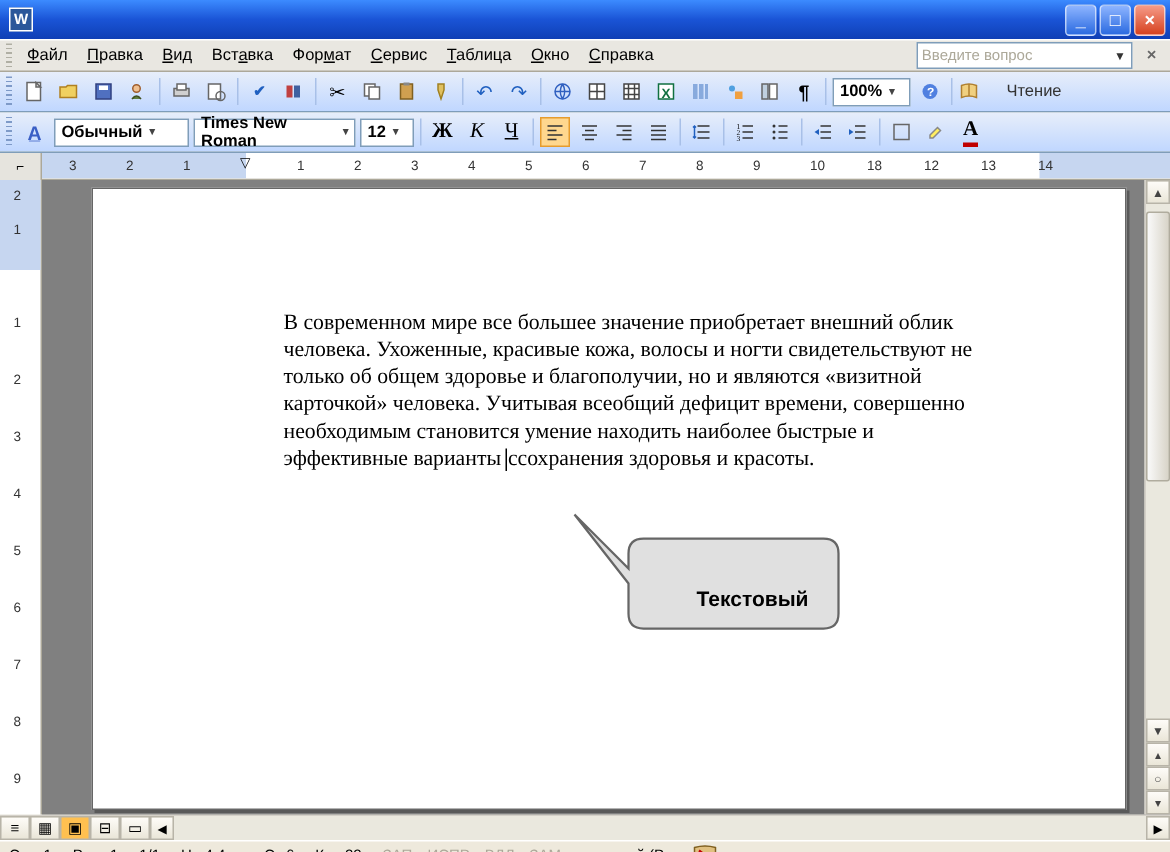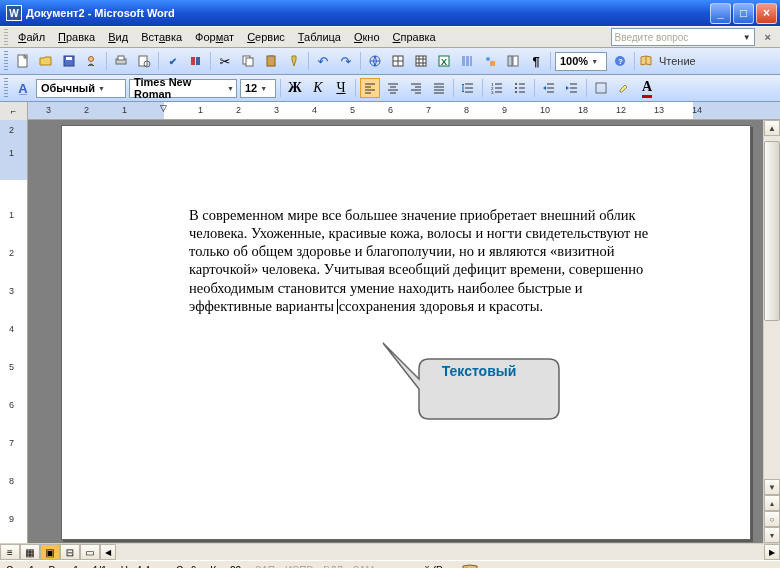--- a/index.html
+++ b/index.html
@@ -37,43 +37,42 @@
 .workspace { position: relative; height: 423px; display: flex; background: #e9e7e1; }
 .vruler { width: 28px; background: #fff; border-right: 1px solid #aca899; position: relative; }
 .vruler .vmargin { position: absolute; left: 0; width: 100%; background: #c6d6f0; }
 .vruler .vnum { position: absolute; left: 9px; font-size: 9px; color: #333; }
 .doc-area { flex: 1; background: #808080; overflow: hidden; position: relative; }
 .page { position: absolute; left: 33px; top: 5px; width: 690px; height: 415px; background: #fff; border: 1px solid #666; box-shadow: 2px 2px 0 rgba(0,0,0,0.3); }
 .page .content { position: absolute; left: 127px; top: 80px; width: 480px; font-family: 'Times New Roman', serif; font-size: 14.5px; line-height: 1.25; color: #000; }
 .cursor-mark { display: inline-block; width: 1px; height: 15px; background: #000; vertical-align: text-bottom; margin: 0 1px 0 -1px; }
 .callout { position: absolute; left: 317px; top: 213px; }
 .callout svg { display: block; }
-.callout-text { position: absolute; left: 40px; top: 24px; width: 120px; text-align: center; font-family: Arial, sans-serif; font-size: 14px; font-weight: bold; color: #0369a1; }
+.callout-text { position: absolute; left: 40px; top: 52px; width: 120px; text-align: right; font-family: Arial, sans-serif; font-size: 14px; font-weight: bold; color: #000000; }
 .vscroll { position: absolute; right: 0; top: 0; width: 17px; height: 100%; background: #eae8de; border-left: 1px solid #d4d0c8; }
 .vscroll .sbtn { height: 16px; background: linear-gradient(to bottom, #fefcf8, #eae6d8); border: 1px solid #b8b4a8; display: flex; align-items: center; justify-content: center; font-size: 8px; color: #444; }
 .vscroll .thumb { margin-top: 5px; height: 180px; background: linear-gradient(to right, #fafafa, #d8d4c8); border: 1px solid #b0ac9e; border-radius: 2px; }
 .bottom-area { height: 17px; background: #eae8de; display: flex; align-items: center; border-top: 1px solid #d4d0c8; }
 .viewbtns { display: flex; height: 100%; }
 .viewbtn { width: 20px; height: 100%; border: 1px solid #b8b4a8; background: linear-gradient(to bottom, #fefcf8, #eae6d8); display: flex; align-items: center; justify-content: center; font-size: 10px; }
 .viewbtn.active { background: #ffc050; }
 .hscroll { flex: 1; height: 100%; display: flex; }
 .hscroll .sbtn { width: 16px; background: linear-gradient(to bottom, #fefcf8, #eae6d8); border: 1px solid #b8b4a8; display: flex; align-items: center; justify-content: center; font-size: 8px; }
 .hscroll .track { flex: 1; background: #eae8de; }
 .statusbar { height: 20px; background: #eee9dc; border-top: 1px solid #fff; display: flex; align-items: center; padding: 0 6px; font-size: 10px; gap: 14px; }
 .statusbar .cell { white-space: nowrap; }
 .statusbar .disabled { color: #aca899; }
 .statusbar .lang { margin-left: 6px; }
-.read-icon { display: flex; align-items: center; gap: 6px; font-size: 11px; color: #333; }
+.read-icon { display: flex; align-items: center; gap: 18px; font-size: 11px; color: #333; }
 </style>
 </head>
 <body>
 
 <div class="titlebar">
   <div class="icon">W</div>
-  <span>Документ2 - Microsoft Word</span>
   <div class="spacer"></div>
   <div class="winbtn min">_</div>
   <div class="winbtn max">□</div>
   <div class="winbtn close">×</div>
 </div>
 
 <div class="menubar">
   <div class="grip"></div>
   <div id="menus" style="display: contents;"><div class="menu-item"><u>Ф</u>айл</div><div class="menu-item"><u>П</u>равка</div><div class="menu-item"><u>В</u>ид</div><div class="menu-item">Вст<u>а</u>вка</div><div class="menu-item">Фор<u>м</u>ат</div><div class="menu-item"><u>С</u>ервис</div><div class="menu-item"><u>Т</u>аблица</div><div class="menu-item"><u>О</u>кно</div><div class="menu-item"><u>С</u>правка</div></div>
   <div class="askbox">

